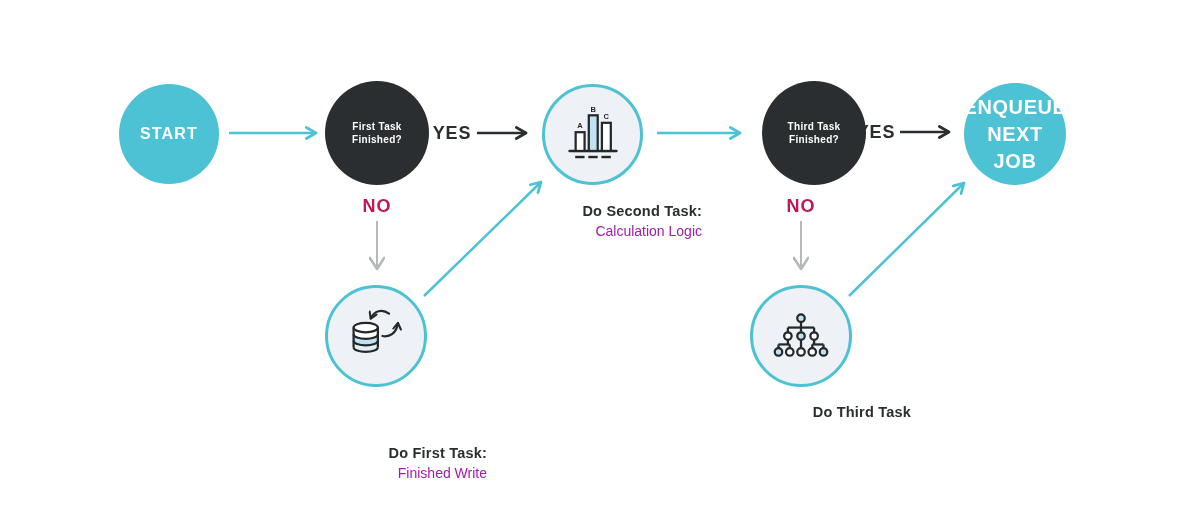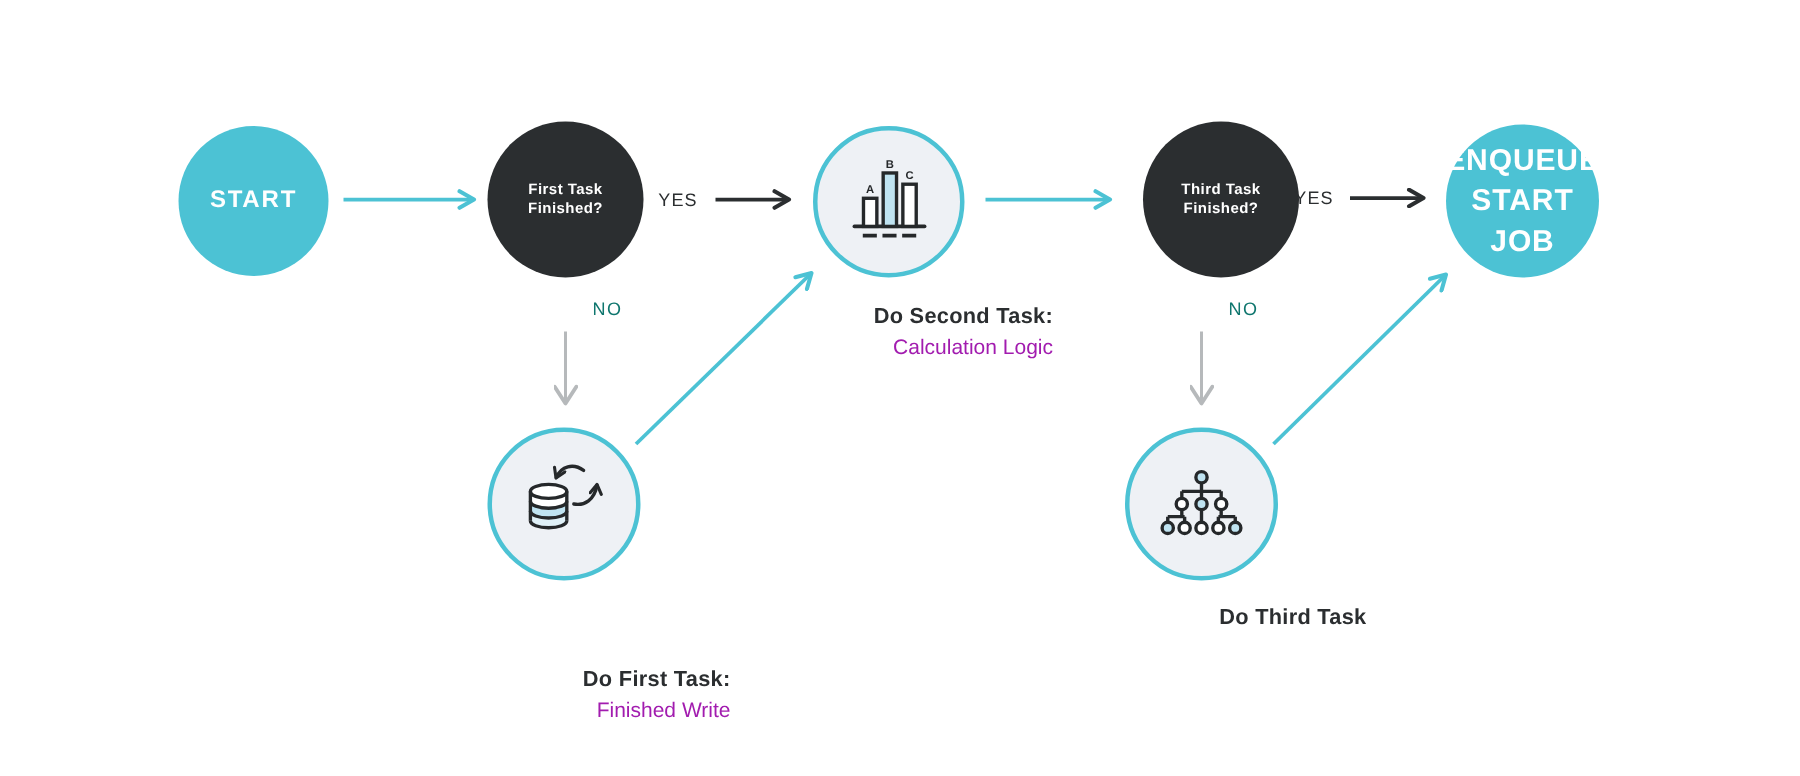--- a/index.html
+++ b/index.html
@@ -13,23 +13,23 @@
     text-align:center;box-sizing:border-box;
   }
   .node-cyan{background:#4cc2d4;color:#ffffff;}
   .node-dark{background:#2b2e30;color:#ffffff;}
   .node-light{background:#eef1f5;border:3px solid #4cc2d4;}
   .node-label{font-weight:bold;line-height:1.35;}
   .start-label{font-size:16px;letter-spacing:1.2px;text-align:center;}
   .decision-label{font-size:10px;letter-spacing:0.3px;}
   .enqueue-label{font-size:20px;letter-spacing:0.6px;}
   .node-label span{display:block;}
-  .edge-label{position:absolute;transform:translate(-50%,-50%);font-weight:normal;font-size:12px;}
+  .edge-label{position:absolute;transform:translate(-50%,-50%);font-weight:bold;font-size:18px;}
   .edge-label.yes{color:#2b2e30;letter-spacing:0.8px;}
-  .edge-label.no{color:#0f766e;letter-spacing:1px;margin-left:28px;}
+  .edge-label.no{color:#be185d;letter-spacing:1px;}
   .caption{position:absolute;width:220px;text-align:right;}
   .caption .cap-title{font-weight:bold;font-size:14.5px;color:#2b2e30;letter-spacing:0.2px;}
   .caption .cap-sub{font-size:14px;color:#a21caf;margin-top:4px;}
   .icon-svg{display:block;}
 </style>
 </head>
 <body>
 
 <div class="stage">
 
@@ -84,21 +84,21 @@
   <div class="node node-dark" style="left:762px;top:81px;width:104px;height:104px;">
     <div class="node-label decision-label">
       <span>Third Task</span>
       <span>Finished?</span>
     </div>
   </div>
 
   <div class="node node-cyan" style="left:964px;top:83px;width:102px;height:102px;">
     <div class="node-label enqueue-label">
       <span>ENQUEUE</span>
-      <span>START JOB</span>
+      <span>NEXT JOB</span>
     </div>
   </div>
 
   <div class="node node-light" style="left:325px;top:285px;width:102px;height:102px;">
     <svg class="icon-svg" width="60" height="56" viewBox="0 0 64 60">
       <path d="M8,21 L8,42 A13,5 0 0 0 34,42 L34,21 Z" fill="#ffffff"></path>
       <path d="M8,28 A13,5 0 0 0 34,28 L34,35 A13,5 0 0 1 8,35 Z" fill="#bfe3f1"></path>
       <path d="M8,35 A13,5 0 0 0 34,35 L34,42 A13,5 0 0 1 8,42 Z" fill="#dff0f7"></path>
       <ellipse cx="21" cy="21" rx="13" ry="5" fill="#ffffff" stroke="#25282a" stroke-width="2.4"></ellipse>
       <path d="M8,28 A13,5 0 0 0 34,28" fill="none" stroke="#25282a" stroke-width="2.4"></path>

